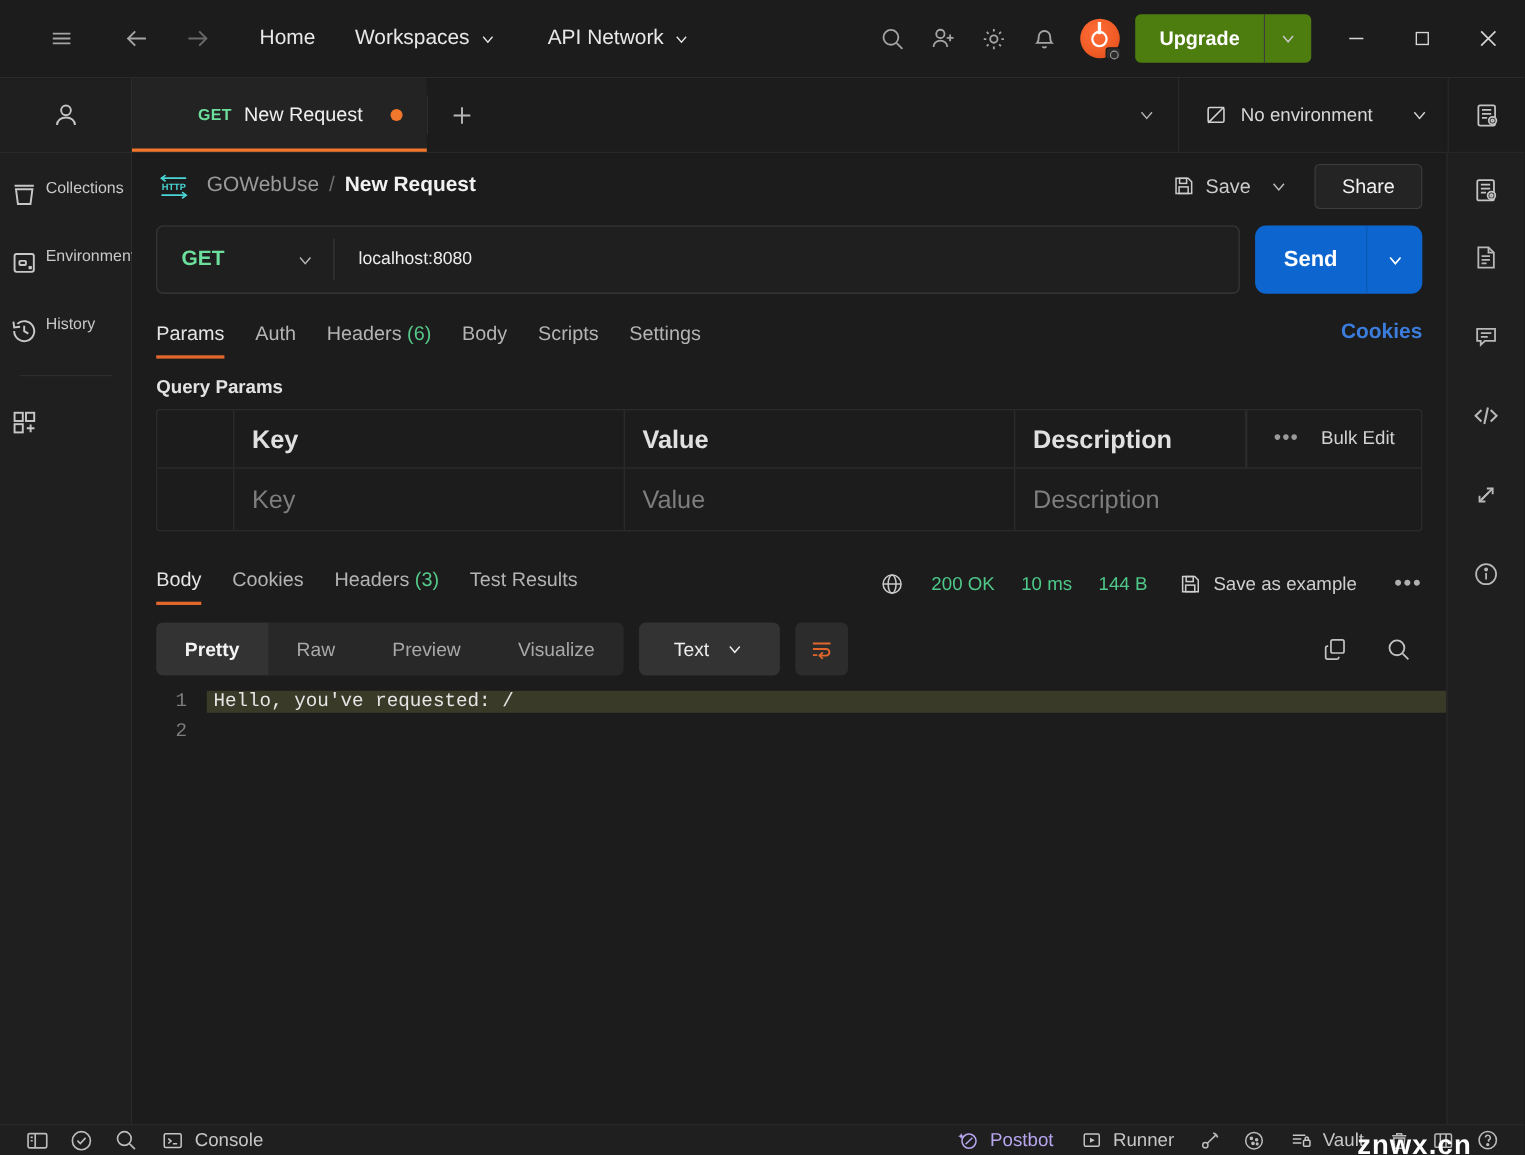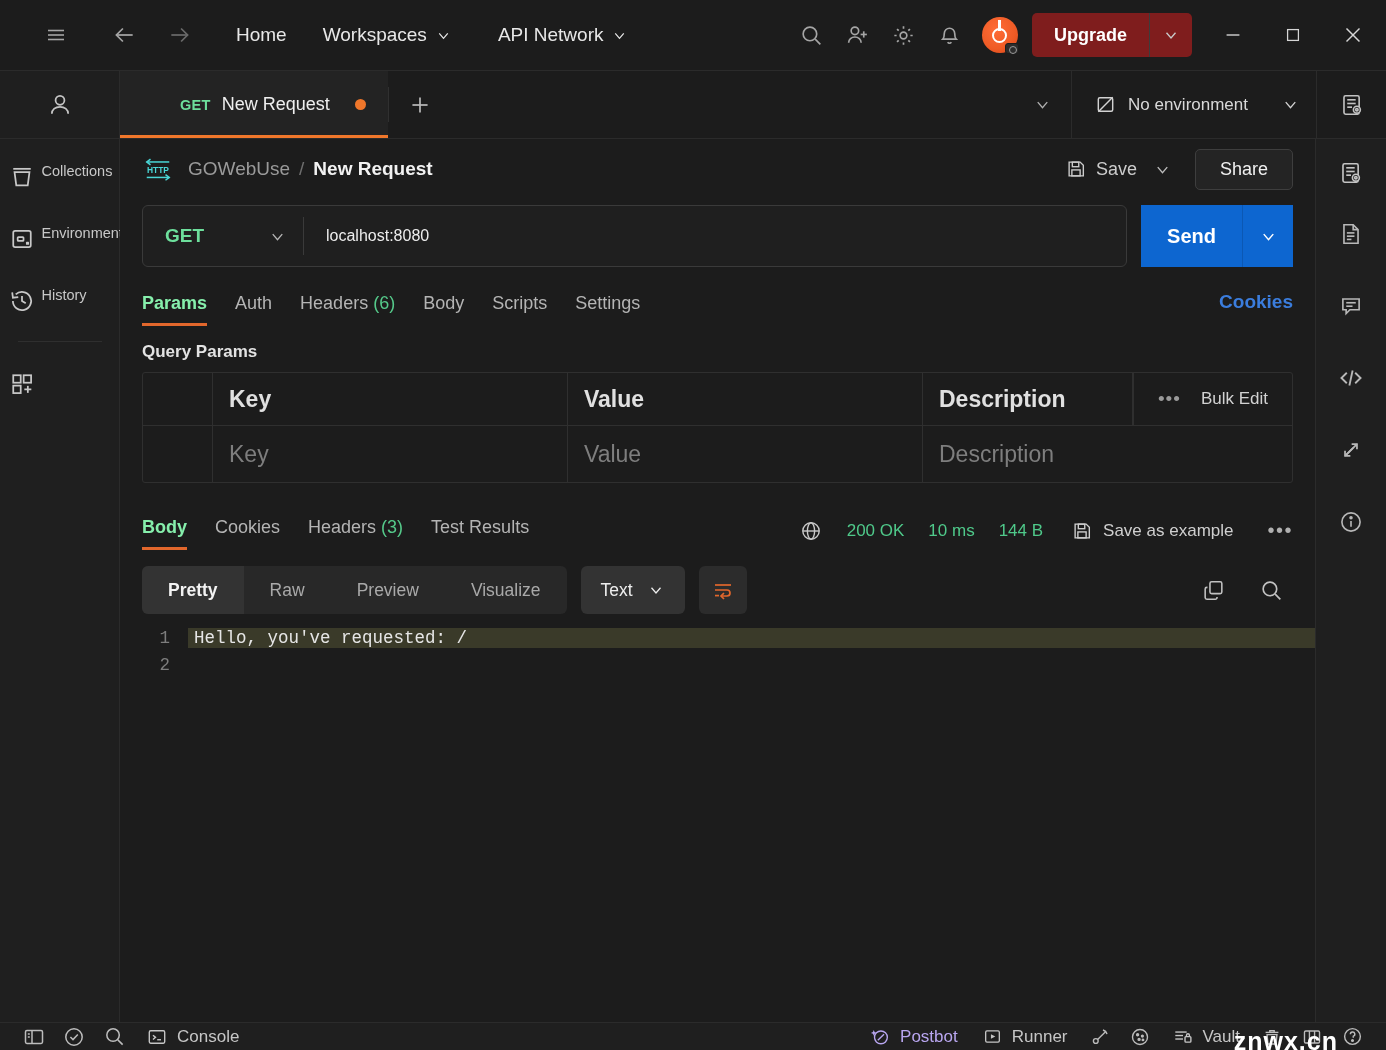--- a/index.html
+++ b/index.html
@@ -29,21 +29,21 @@
             display: flex; align-items: center; justify-content: center;
             margin: 0 8px; position: relative; cursor: pointer; }
   .avatar .ring { width: 15px; height: 15px; border: 2.5px solid #fff;
                   border-radius: 50%; }
   .avatar .stem { position: absolute; width: 2.5px; height: 11px; background: #fff;
                   top: 3px; left: 16.5px; }
   .avatar .cam { position: absolute; right: -1px; bottom: -1px; width: 14px; height: 11px;
                  background: #2c2c2c; border-radius: 3px; border: 1px solid #1c1c1c; }
   .avatar .cam::after { content:''; position:absolute; width:6px;height:6px;border-radius:50%;
                  border:1.4px solid #9a9a9a; left:3px; top:2px; }
-  .upgrade { display: flex; align-items: center; background: #7f1d1d;
+  .upgrade { display: flex; align-items: center; background: #4d7c0f;
              border-radius: 5px; height: 44px; margin-left: 4px; overflow: hidden; }
   .upgrade .lbl { color: #fff; font-size: 18px; font-weight: bold; padding: 0 22px;
                   cursor: pointer; }
   .upgrade .div { width: 1px; height: 44px; background: #3d3d3d; }
   .upgrade .car { width: 42px; height: 44px; display: flex; align-items: center;
                   justify-content: center; color: #c9c9c9; cursor: pointer; }
   .winbtn { width: 58px; height: 56px; display: flex; align-items: center;
             justify-content: center; color: #d6d6d6; cursor: pointer; }
 
   
@@ -116,32 +116,32 @@
   .urlbox { flex: 1; height: 62px; border: 1px solid #3a3a3a; border-radius: 6px;
             background: #1f1f1f; display: flex; align-items: stretch; }
   .methsel { width: 160px; display: flex; align-items: center; gap: 0;
              padding: 0 16px 0 22px; cursor: pointer; }
   .methsel .m { color: #6ddf9c; font-size: 19px; font-weight: bold; flex: 1; }
   .methdiv { width: 1px; background: #3a3a3a; margin: 11px 0; }
   .urlinput { flex: 1; background: transparent; border: none; outline: none;
               color: #ededed; font-size: 16px; padding: 0 22px;
               font-family: "Liberation Sans", sans-serif; }
   .sendwrap { display: flex; align-items: stretch; background: #0d66d0;
-              border-radius: 0; overflow: hidden; width: 152px; }
+              border-radius: 10px; overflow: hidden; width: 152px; }
   .sendbtn { flex: 1; display: flex; align-items: center; justify-content: center;
              color: #fff; font-size: 20px; font-weight: bold; cursor: pointer; }
   .senddiv { width: 1px; background: #0b58b4; }
   .sendcar { width: 50px; display: flex; align-items: center; justify-content: center;
              color: #fff; cursor: pointer; }
 
   .reqtabs { display: flex; align-items: center; padding: 0 22px; margin-top: 20px;
              flex-shrink: 0; }
   .rt { color: #b4b4b4; font-size: 18px; padding: 6px 0 12px; margin-right: 28px;
         cursor: pointer; position: relative; white-space: nowrap; }
-  .rt.act { color: #86efac; font-weight: bold; }
+  .rt.act { color: #e5e5e5; font-weight: normal; }
   .rt.act::after { content: ''; position: absolute; left: 0; right: 0; bottom: 0;
                    height: 3px; background: #e2672c; }
   .rt .cnt { color: #55c98a; }
   .rt-sp { flex: 1; }
   .cookieslink { color: #3b7ddd; font-size: 19px; font-weight: bold; cursor: pointer;
                  padding-bottom: 10px; }
 
   .qp-title { color: #e3e3e3; font-size: 17px; font-weight: bold; padding: 16px 22px 10px; }
   .ptable { margin: 0 22px; border: 1px solid #2f2f2f; border-radius: 3px;
             overflow: hidden; }
@@ -173,21 +173,21 @@
             margin-left: 10px; }
 
   .viewbar { display: flex; align-items: center; padding: 0 22px; margin-top: 16px;
              gap: 14px; flex-shrink: 0; }
   .seg { display: flex; align-items: stretch; background: #282828; border-radius: 6px;
          overflow: hidden; height: 48px; }
   .seg .s { display: flex; align-items: center; padding: 0 26px; font-size: 17.5px;
             color: #a9a9a9; cursor: pointer; }
   .seg .s.on { background: #333333; color: #f3f3f3; font-weight: bold; }
   .fmtsel { display: flex; align-items: center; gap: 14px; background: #333333;
-            border-radius: 6px; height: 48px; padding: 0 20px; color: #ededed;
+            border-radius: 6px; height: 48px; padding: 0 32px; color: #ededed;
             font-size: 17.5px; cursor: pointer; }
   .wrapbtn { width: 48px; height: 48px; background: #2c2c2c; border-radius: 6px;
              display: flex; align-items: center; justify-content: center;
              cursor: pointer; }
   .vb-sp { flex: 1; }
   .vb-ic { width: 44px; height: 44px; display: flex; align-items: center;
            justify-content: center; color: #c2c2c2; cursor: pointer; }
 
   .code { flex: 1; min-height: 0; overflow: hidden; margin-top: 10px;
           font-family: "Liberation Mono", monospace; font-size: 17.5px;

